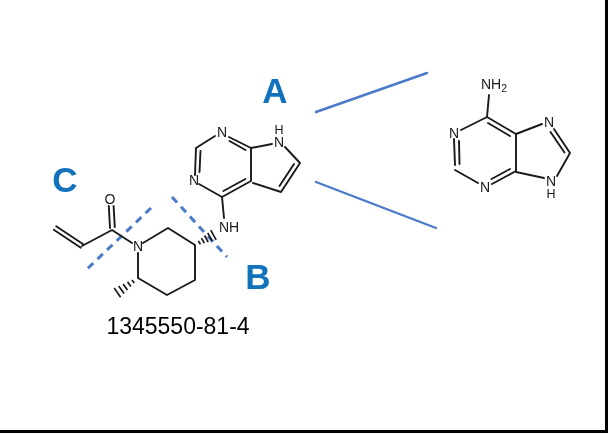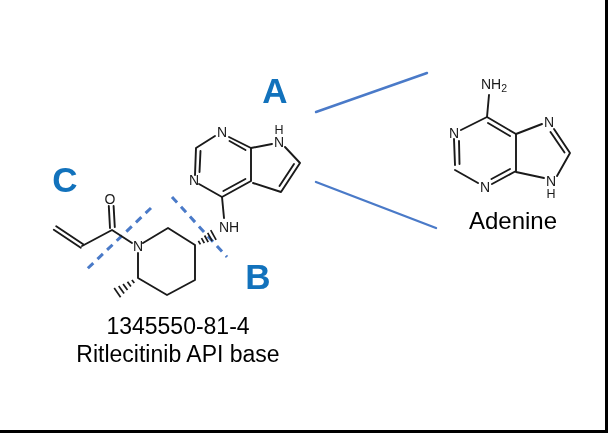--- a/index.html
+++ b/index.html
@@ -112,18 +112,16 @@
       <text class="atom" x="551" y="185.5" text-anchor="middle">N</text>
       <text class="atom-sm" x="551" y="197.5" text-anchor="middle">H</text>
     </g>
   </svg>
 
   <div class="region-label" style="left:275px;top:90px;">A</div>
   <div class="region-label" style="left:258px;top:276px;">B</div>
   <div class="region-label" style="left:65px;top:179px;">C</div>
 
   <div class="caption caption-cas" style="left:178px;top:313px;">1345550-81-4</div>
-  <div class="caption caption-name" style="left:178px;top:341px;">Ritlecitinib API base</div>
-  <div class="caption caption-adenine" style="left:513px;top:207px;">Adenine</div>
 
   <div class="border-bottom"></div>
   <div class="border-right"></div>
 </div>
 
 </body></html>

